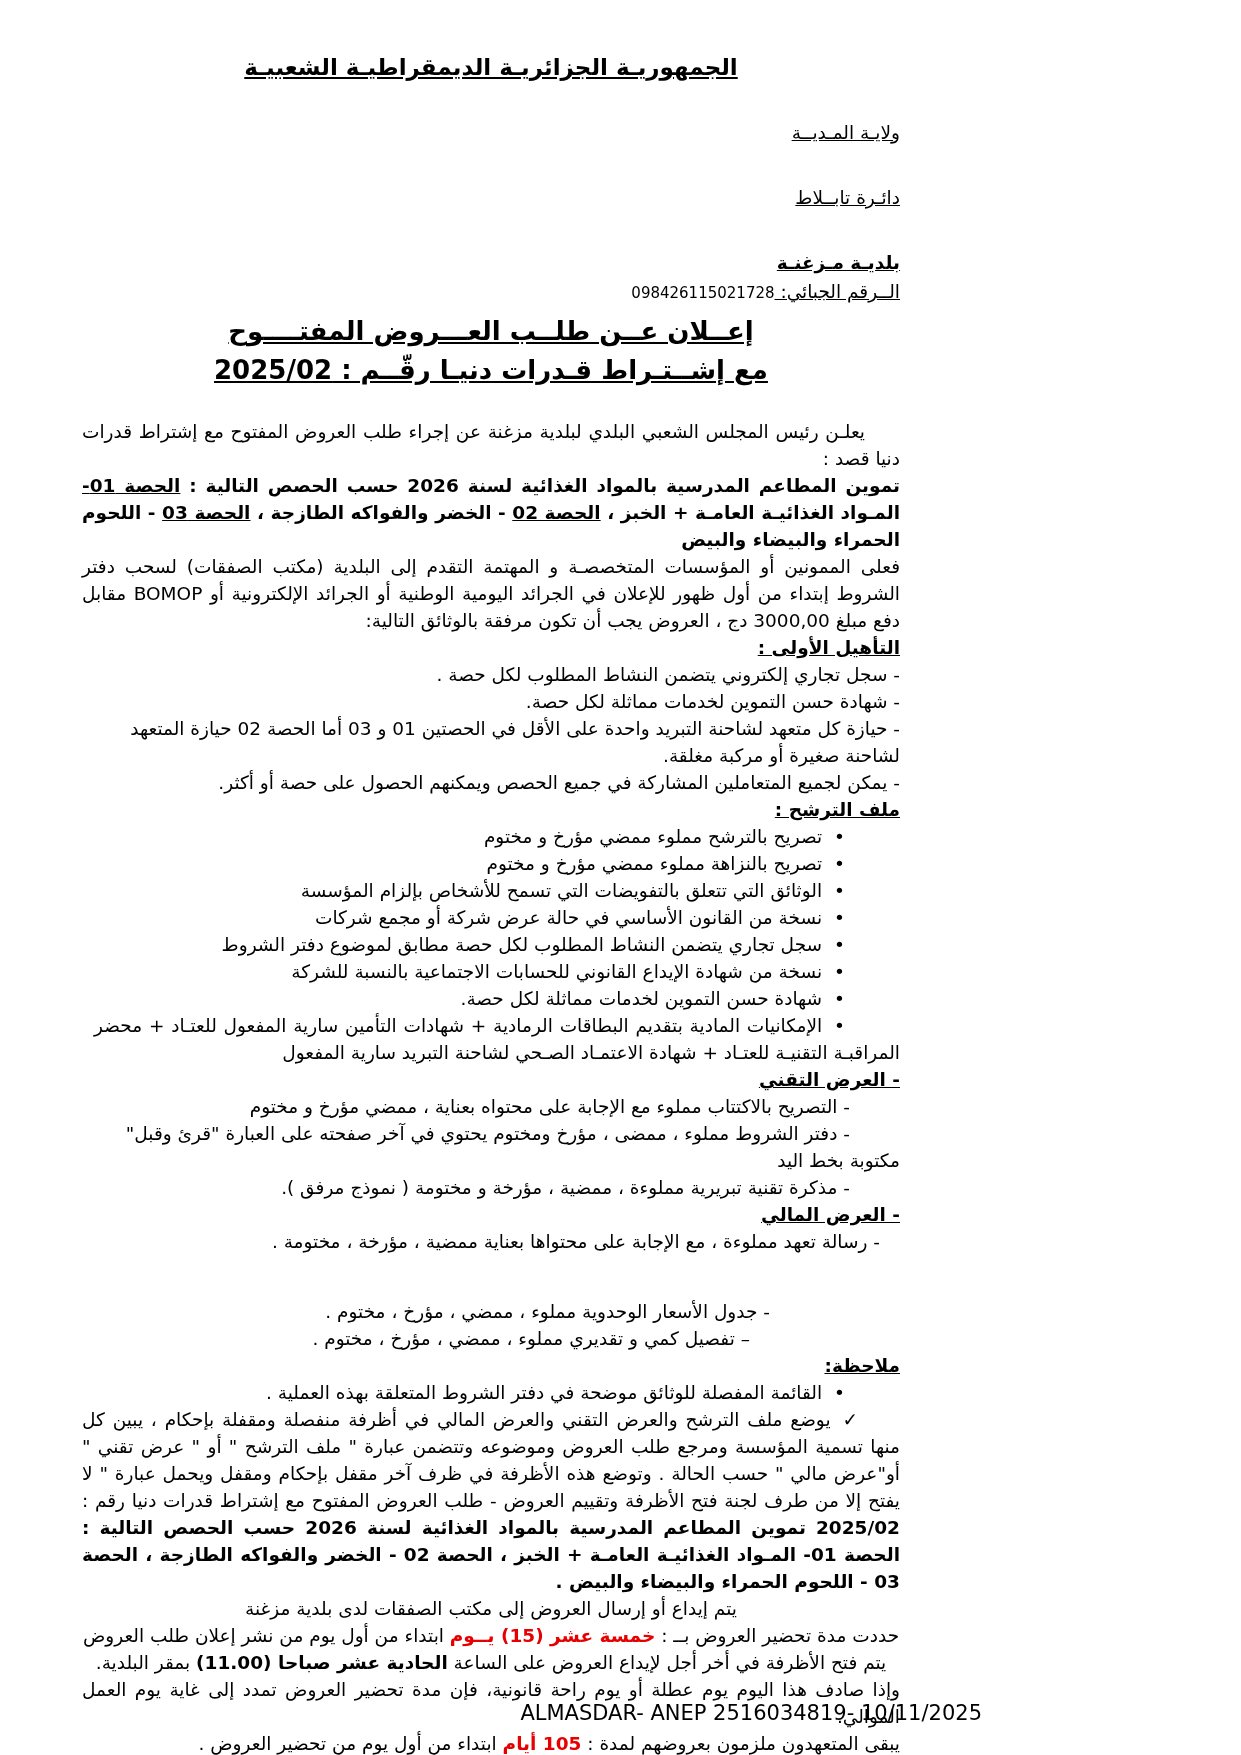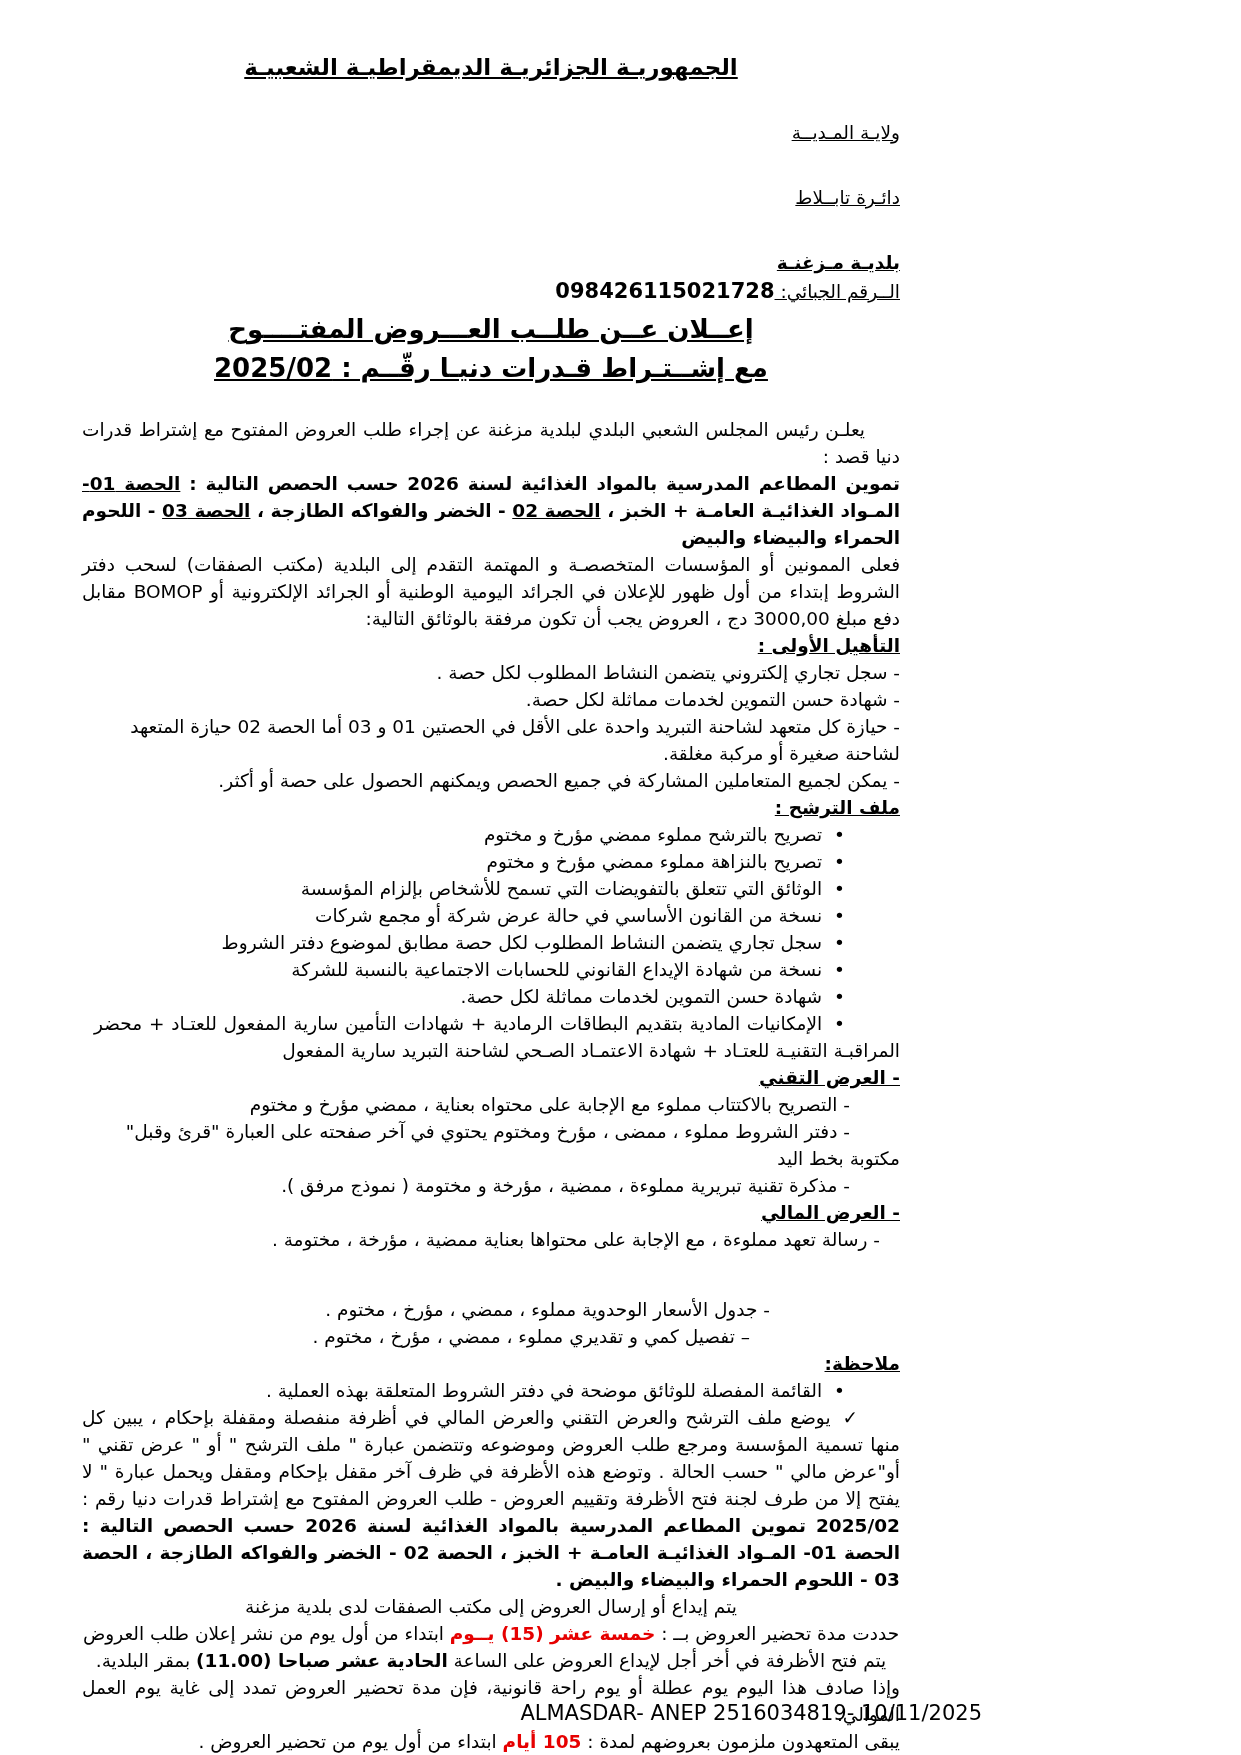--- a/index.html
+++ b/index.html
@@ -10,21 +10,21 @@
     direction:rtl; font-family:"DejaVu Sans", sans-serif;
     font-size:18.5px; line-height:27px;
     padding:52px 82px 0 82px; position:relative; overflow:hidden;
   }
   .b{ font-weight:bold; }
   .u{ text-decoration:underline;margin-top:36px; }
   .r{ color:var(--red); }
   .republic{ text-align:center; font-weight:bold; font-size:23px; line-height:30px; text-decoration:underline; }
   .admin{ margin-top:6px; line-height:29px; }
   .admin-line{ text-align:right; }
-  .admin .num{ font-weight:bold; font-size:21px; }
+  .admin .num{ font-weight:normal; font-size:15px; }
   .main-title{ text-align:center; font-weight:bold; font-size:26px; line-height:39px; margin:4px 0 14px 0; }
   .main-title .tl{ text-decoration:underline; }
   .line{ text-align:right; }
   .jus{ text-align:justify; }
   .center{ text-align:center; }
   .h{ font-weight:bold; text-decoration:underline; }
   .ind20{ text-indent:20px; }
   .ind35{ text-indent:35px;margin-top:28px; }
   .ind40{ text-indent:40px; }
   .ind50{ text-indent:50px; }

